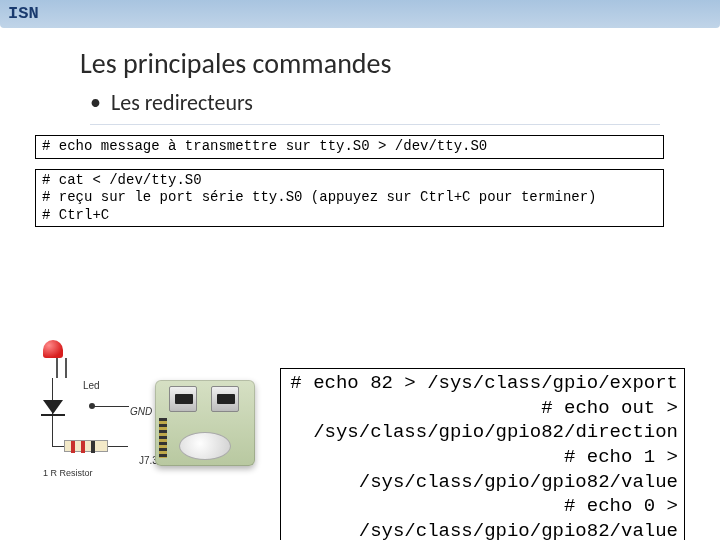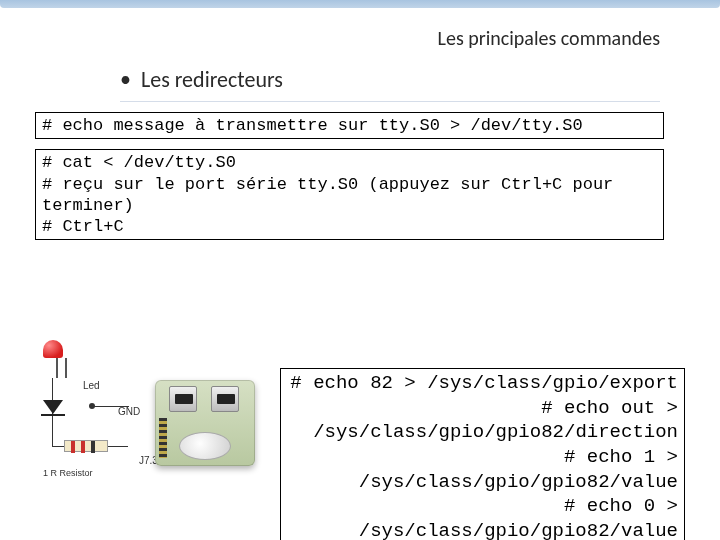--- a/index.html
+++ b/index.html
@@ -19,45 +19,44 @@
     color: #1a3a6e;
     font-size: 17px;
     line-height: 1.2;
     border-radius: 0 0 4px 4px;
   }
   .title-area {
     margin-top: 18px;
     padding: 0 60px 0 90px;
   }
   .page-title {
-    text-align: right;
-    font-size: 20px;
+    text-align: left;
+    font-size: 28px;
     color: #2a2a2a;
     font-weight: 400;
     font-family: Calibri, "Segoe UI", sans-serif;
     margin-left: -10px;
-    margin-bottom: 16px;
+    margin-bottom: 8px;
   }
   .bullet-line {
     font-size: 22px;
     color: #2a2a2a;
     font-family: Calibri, "Segoe UI", sans-serif;
     padding-left: 0px;
     padding-bottom: 8px;
     border-bottom: 1px solid rgba(150,170,200,0.4);
-    margin-left: 30px;
   }
   .bullet-dot {
     color: #2a2a2a;
     margin-right: 10px;
   }
   .code-box {
     border: 1.5px solid #000;
     font-family: "Courier New", monospace;
-    font-size: 17px;
+    font-size: 14px;
     padding: 2px 6px;
     margin: 10px 56px 0 35px;
     line-height: 1.25;
     background: #fff;
     white-space: pre-wrap;
   }
   .code-box.small {
     font-size: 19px;
     margin: 0;
     line-height: 1.3;
@@ -94,21 +93,21 @@
     content:"";
     position:absolute;
     width:1.5px; height:20px;
     background:#555;
     top:18px;
   }
   .led-legs::before { left:13px; }
   .led-legs::after { left:22px; }
   .lbl { position:absolute; font-size:10px; color:#333; font-family:Arial,sans-serif; }
   .lbl.led { left:48px; top:40px; }
-  .lbl.gnd { left:83px; top:66px; }
+  .lbl.gnd { left:95px; top:66px;font-style:italic; }
   .lbl.j73 { left:104px; top:115px; }
   .lbl.res { left:8px; top:128px; font-size:9px; }
   .wire { position:absolute; background:#333; }
   .w1 { left:17px; top:38px; width:1px; height:60px; } 
   .diode {
     position:absolute; left:8px; top:60px; width:0; height:0;
     border-left:10px solid transparent;
     border-right:10px solid transparent;
     border-top:14px solid #222;
   }
@@ -149,20 +148,21 @@
   }
   .pins {
     position:absolute; left:4px; top:38px; width:8px; height:40px;
     background: repeating-linear-gradient(#333 0 3px, #bfa94a 3px 6px);
   }
 </style>
 </head>
 <body>
 
 <div class="header">
+  <div>ISN</div>
 </div>
 
 <div class="title-area">
   <h1 class="page-title">Les principales commandes</h1>
   <div class="bullet-line">
     <span class="bullet-dot">•</span><span>Les redirecteurs</span>
   </div>
 </div>
 
 <div class="code-box"># echo message à transmettre sur tty.S0 &gt; /dev/tty.S0</div>

